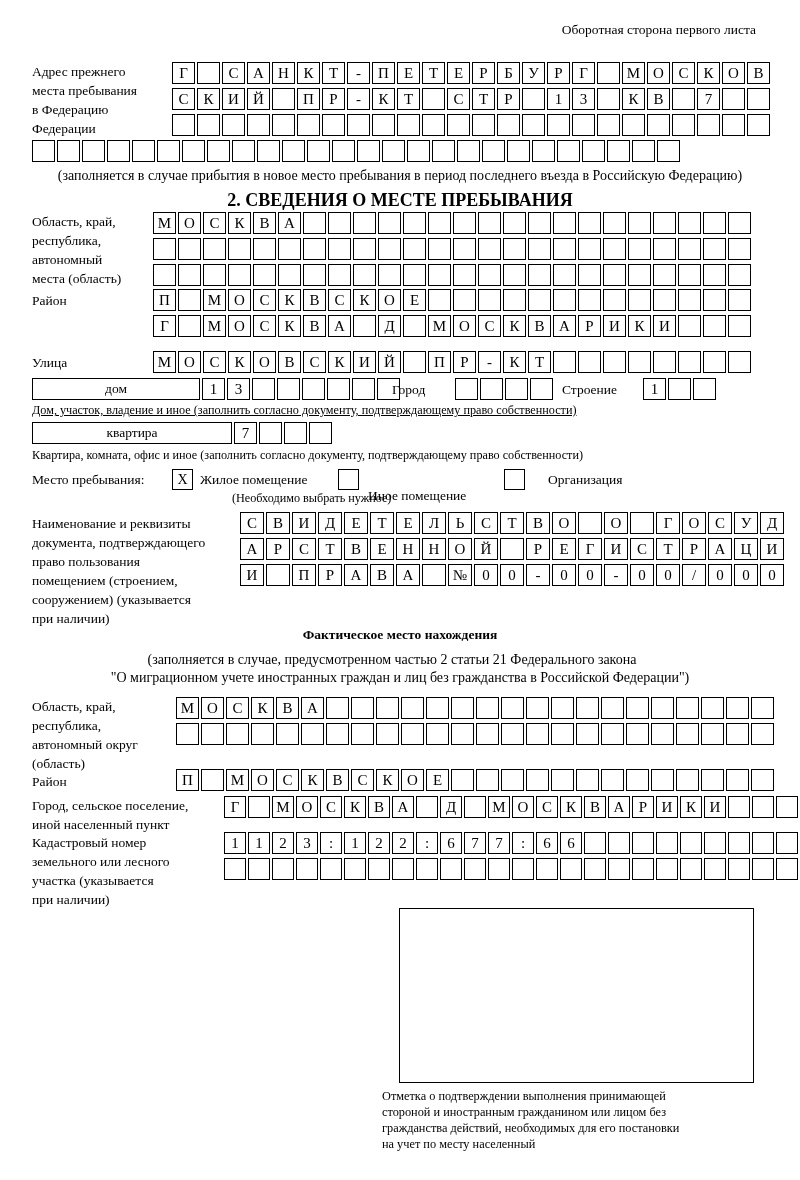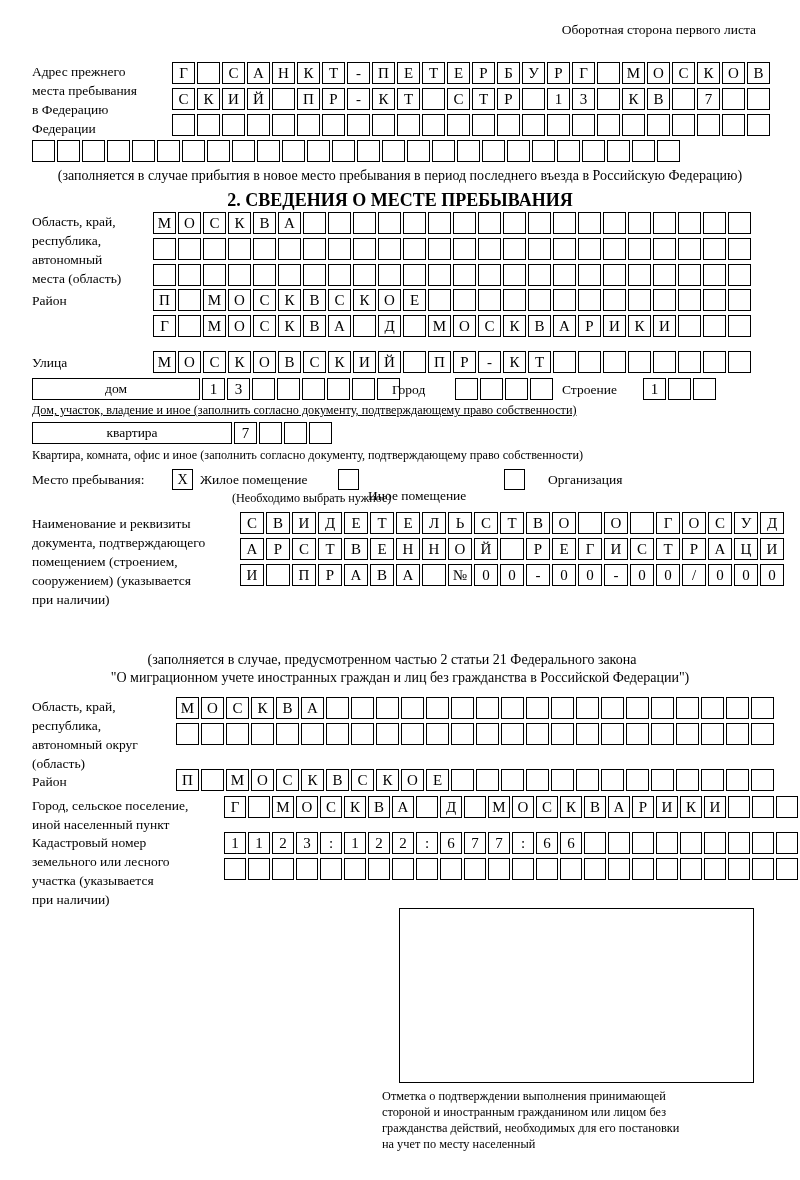--- a/index.html
+++ b/index.html
@@ -425,20 +425,21 @@
   <div class="abs lbl" style="left:200px; top:470px;">Жилое помещение</div>
   <div class="abs chk" style="left:338px; top:469px;"></div>
   <div class="abs lbl" style="left:368px; top:470px;margin-top:16px;">Иное помещение</div>
   <div class="abs chk" style="left:504px; top:469px;"></div>
   <div class="abs lbl" style="left:548px; top:470px;">Организация</div>
   <div class="abs small" style="left:232px; top:491px;">(Необходимо выбрать нужное)</div>
 
   <div class="abs" style="left:32px; top:514px; width:205px;">
     <div class="lbl">Наименование и реквизиты</div>
     <div class="lbl">документа, подтверждающего</div>
+    <div class="lbl">право пользования</div>
     <div class="lbl">помещением (строением,</div>
     <div class="lbl">сооружением) (указывается</div>
     <div class="lbl">при наличии)</div>
   </div>
   <div class="abs cells" id="dc-row0" style="left:240px; top:512px;">
       <div class="cell" style="width: 24px;">С</div>
       <div class="cell" style="width: 24px;">В</div>
       <div class="cell" style="width: 24px;">И</div>
       <div class="cell" style="width: 24px;">Д</div>
       <div class="cell" style="width: 24px;">Е</div>
@@ -499,20 +500,21 @@
       <div class="cell" style="width: 24px;">0</div>
       <div class="cell" style="width: 24px;">-</div>
       <div class="cell" style="width: 24px;">0</div>
       <div class="cell" style="width: 24px;">0</div>
       <div class="cell" style="width: 24px;">/</div>
       <div class="cell" style="width: 24px;">0</div>
       <div class="cell" style="width: 24px;">0</div>
       <div class="cell" style="width: 24px;">0</div>
     </div>
 
+  <div class="abs center bold" style="left:32px; top:627px; width:736px; font-size:13.5px;">Фактическое место нахождения</div>
   <div class="abs note" style="left:24px; top:652px; width:736px;">(заполняется в случае, предусмотренном частью 2 статьи 21 Федерального закона</div>
   <div class="abs note" style="left:32px; top:670px; width:736px;">"О миграционном учете иностранных граждан и лиц без гражданства в Российской Федерации")</div>
 
   <div class="abs" style="left:32px; top:697px; width:145px;">
     <div class="lbl">Область, край,</div>
     <div class="lbl">республика,</div>
     <div class="lbl">автономный округ</div>
     <div class="lbl">(область)</div>
   </div>
   <div class="abs cells" id="arg-row0" style="left:176px; top:697px;">

